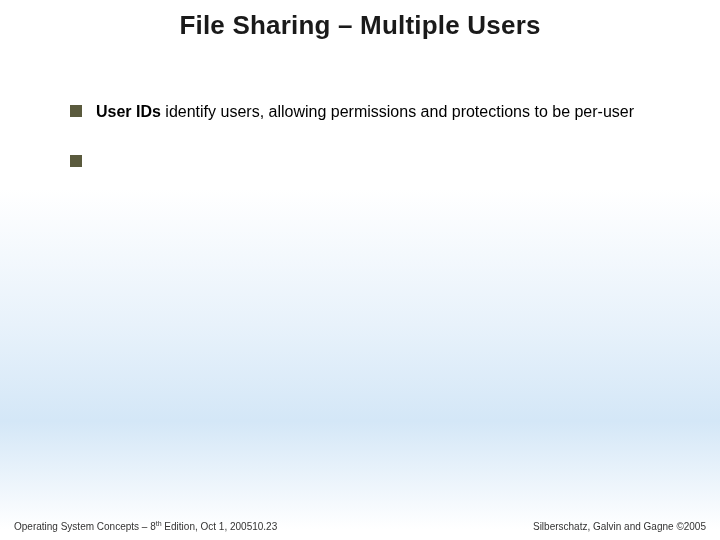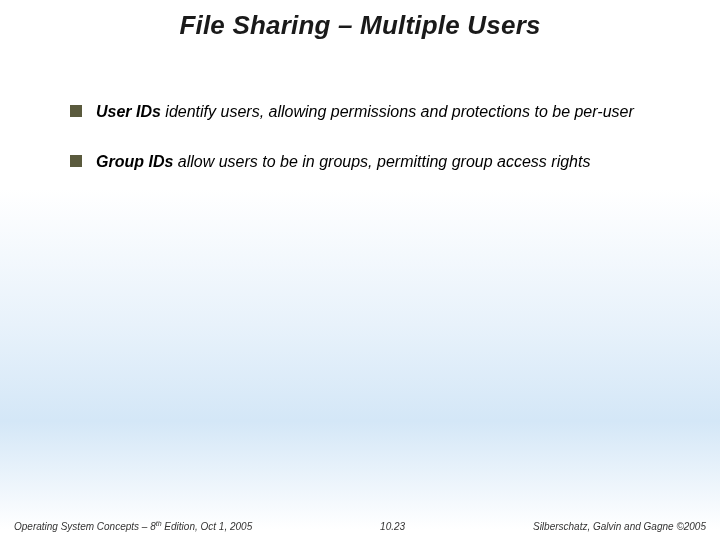--- a/index.html
+++ b/index.html
@@ -1,15 +1,15 @@
 <!DOCTYPE html>
 <html><head>
 <meta charset="utf-8">
 <style>
-  * { margin: 0; padding: 0; box-sizing: border-box; font-style: italic; }
+  * { margin: 0; padding: 0; box-sizing: border-box; }
   html, body { width: 720px; height: 540px; }
   body {
     font-family: Arial, Helvetica, sans-serif;
     background: linear-gradient(to bottom, #ffffff 0%, #ffffff 35%, #e8f2fb 60%, #d4e7f7 78%, #ffffff 98%);
     position: relative;
     overflow: hidden;
   }
   .title {
     text-align: center;
     font-size: 26px;
@@ -43,43 +43,40 @@
     bottom: 8px;
     left: 0;
     right: 0;
     padding: 0 14px;
     display: flex;
     align-items: flex-end;
     font-size: 10px;
     color: #333;
   }
   .footer-left { flex: 0 0 auto; }
-  .footer-center { flex: 1 1 auto; text-align: center; }
+  .footer-center { flex: 1 1 auto; }
   .footer-right { flex: 0 0 auto; }
   sup { font-size: 7px; }
 </style>
 </head>
 <body>
 
 <h1 class="title">File Sharing – Multiple Users</h1>
 
 <div class="content">
 
   <div class="bullet-item">
     <div class="bullet-marker"></div>
     <div>
       <span class="bold">User IDs</span><span> identify users, allowing permissions and protections to be per-user</span>
     </div>
   </div>
 
   <div class="bullet-item">
     <div class="bullet-marker"></div>
-    <div>
-      <span class="bold">Group IDs</span><span> allow users to be in groups, permitting group access rights</span>
-    </div>
   </div>
 
 </div>
 
 <div class="footer">
   <div class="footer-left">
     <span>Operating System Concepts – 8</span><sup>th</sup><span> Edition, Oct 1, 2005</span>
   </div>
   <div class="footer-center">10.23</div>
   <div class="footer-right">Silberschatz, Galvin and Gagne ©2005</div>

